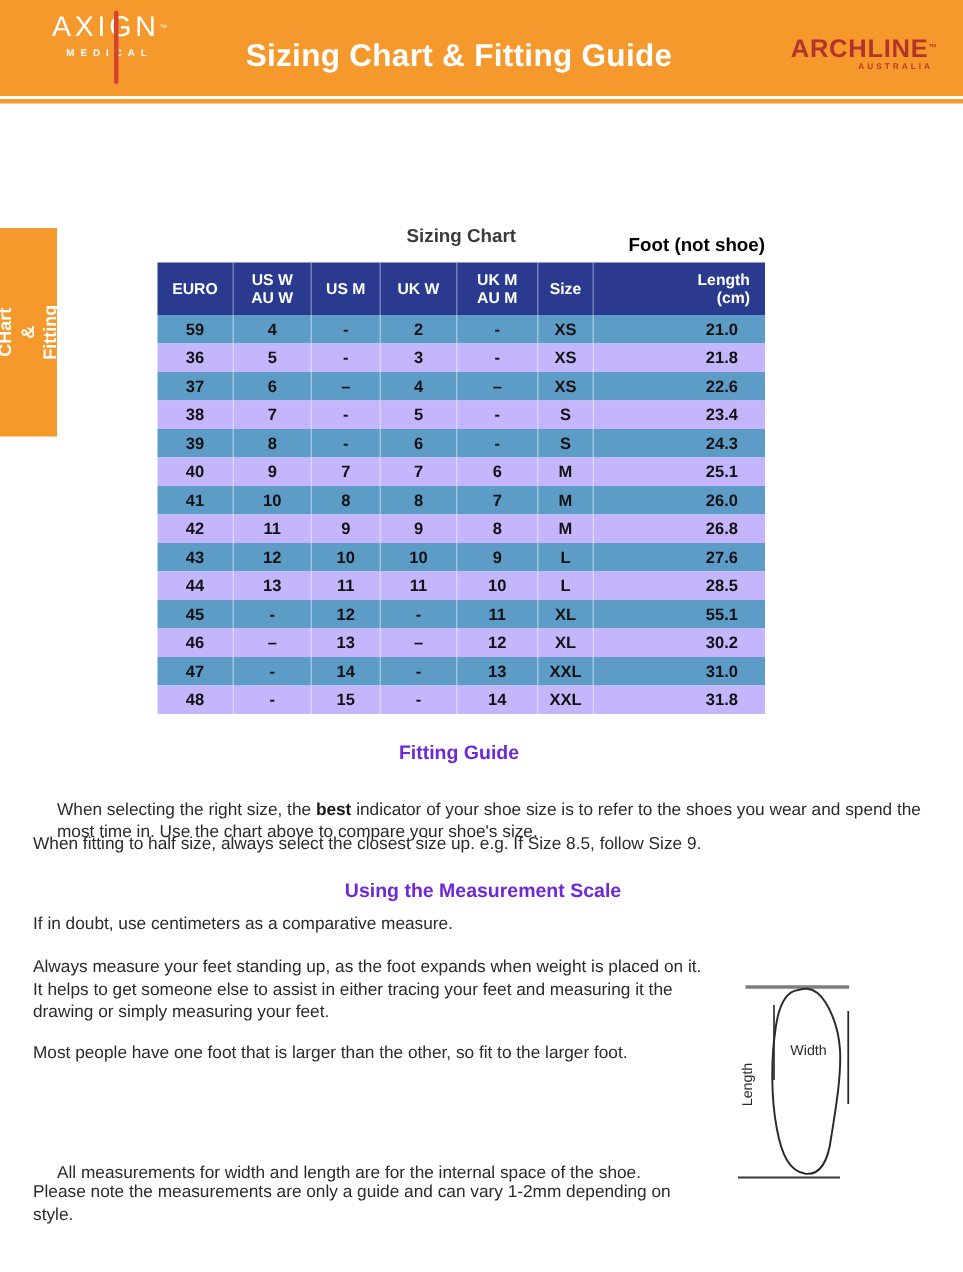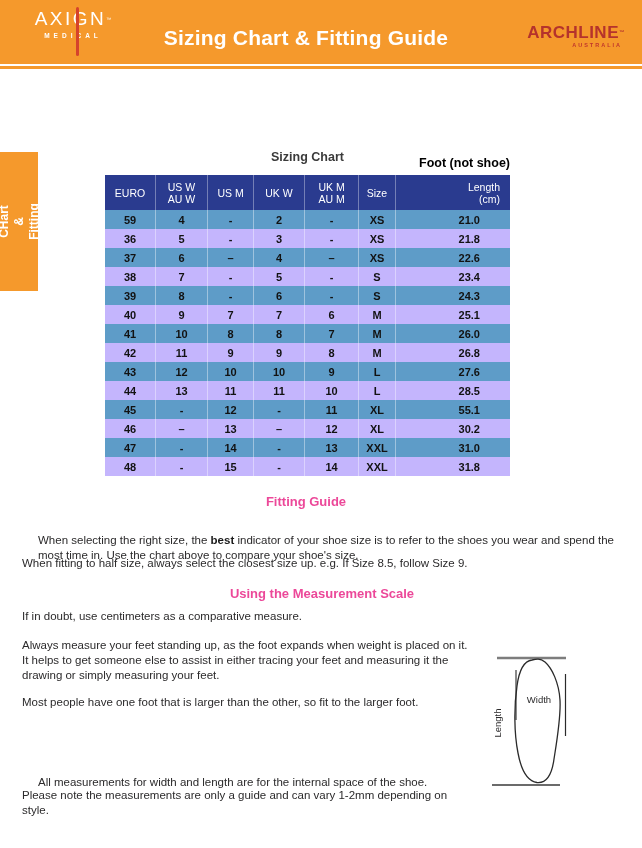--- a/index.html
+++ b/index.html
@@ -33,36 +33,36 @@
 
   
   .chart-title { position:absolute; left:105px; top:150px; width:405px; text-align:center;
                  font-weight:bold; font-size:12.5px; color:#3b3b3b; }
   .foot-note  { position:absolute; left:105px; top:156px; width:405px; text-align:right;
                 font-weight:bold; font-size:12.5px; color:#000; }
 
   .sizing-table { position:absolute; left:105px; top:175px; width:405px; }
   .thead, .row { display:grid; grid-template-columns:50px 52px 46px 51px 54px 37px 115px; }
   .thead { background:#2A3B8F; height:35px; }
-  .th { color:#fff; font-weight:normal; font-size:10.5px; line-height:12px; display:flex;
+  .th { color:#fff; font-weight:bold; font-size:10.5px; line-height:12px; display:flex;
         align-items:center; justify-content:center; text-align:center; white-space:pre-line;
         box-sizing:border-box; }
   .th + .th { border-left:1px solid rgba(255,255,255,0.35); }
   .th:last-child { justify-content:flex-end; text-align:right; padding-right:10px; }
   .row { height:19px; }
   .row.blue { background:#5E9CC8; }
   .row.lav  { background:#c4b5fd; }
   .td { font-weight:bold; font-size:11px; color:#121212; display:flex; align-items:center;
         justify-content:center; box-sizing:border-box; }
   .td + .td { border-left:1px solid rgba(255,255,255,0.4); }
-  .td:last-child { justify-content:flex-end; padding-right:30px; }
+  .td:last-child { justify-content:flex-end; padding-right:18px; }
 
   
   .h-center { position:absolute; left:0; width:612px; text-align:center; font-weight:bold;
-              font-size:13px; color:#ec4899; }
+              font-size:13px; color:#6d28d9; }
   .para { position:absolute; left:22px; font-size:11.5px; line-height:15px; color:#2b2a2b; }
   .para b { color:#1a1a1a; }
 
   
   .foot-diagram { position:absolute; left:490px; top:648px; width:95px; height:150px; }
   .fd-label { font-family:"Liberation Sans", sans-serif; font-size:9.5px; fill:#2b2a2b; }
 </style>
 </head>
 <body>
 

